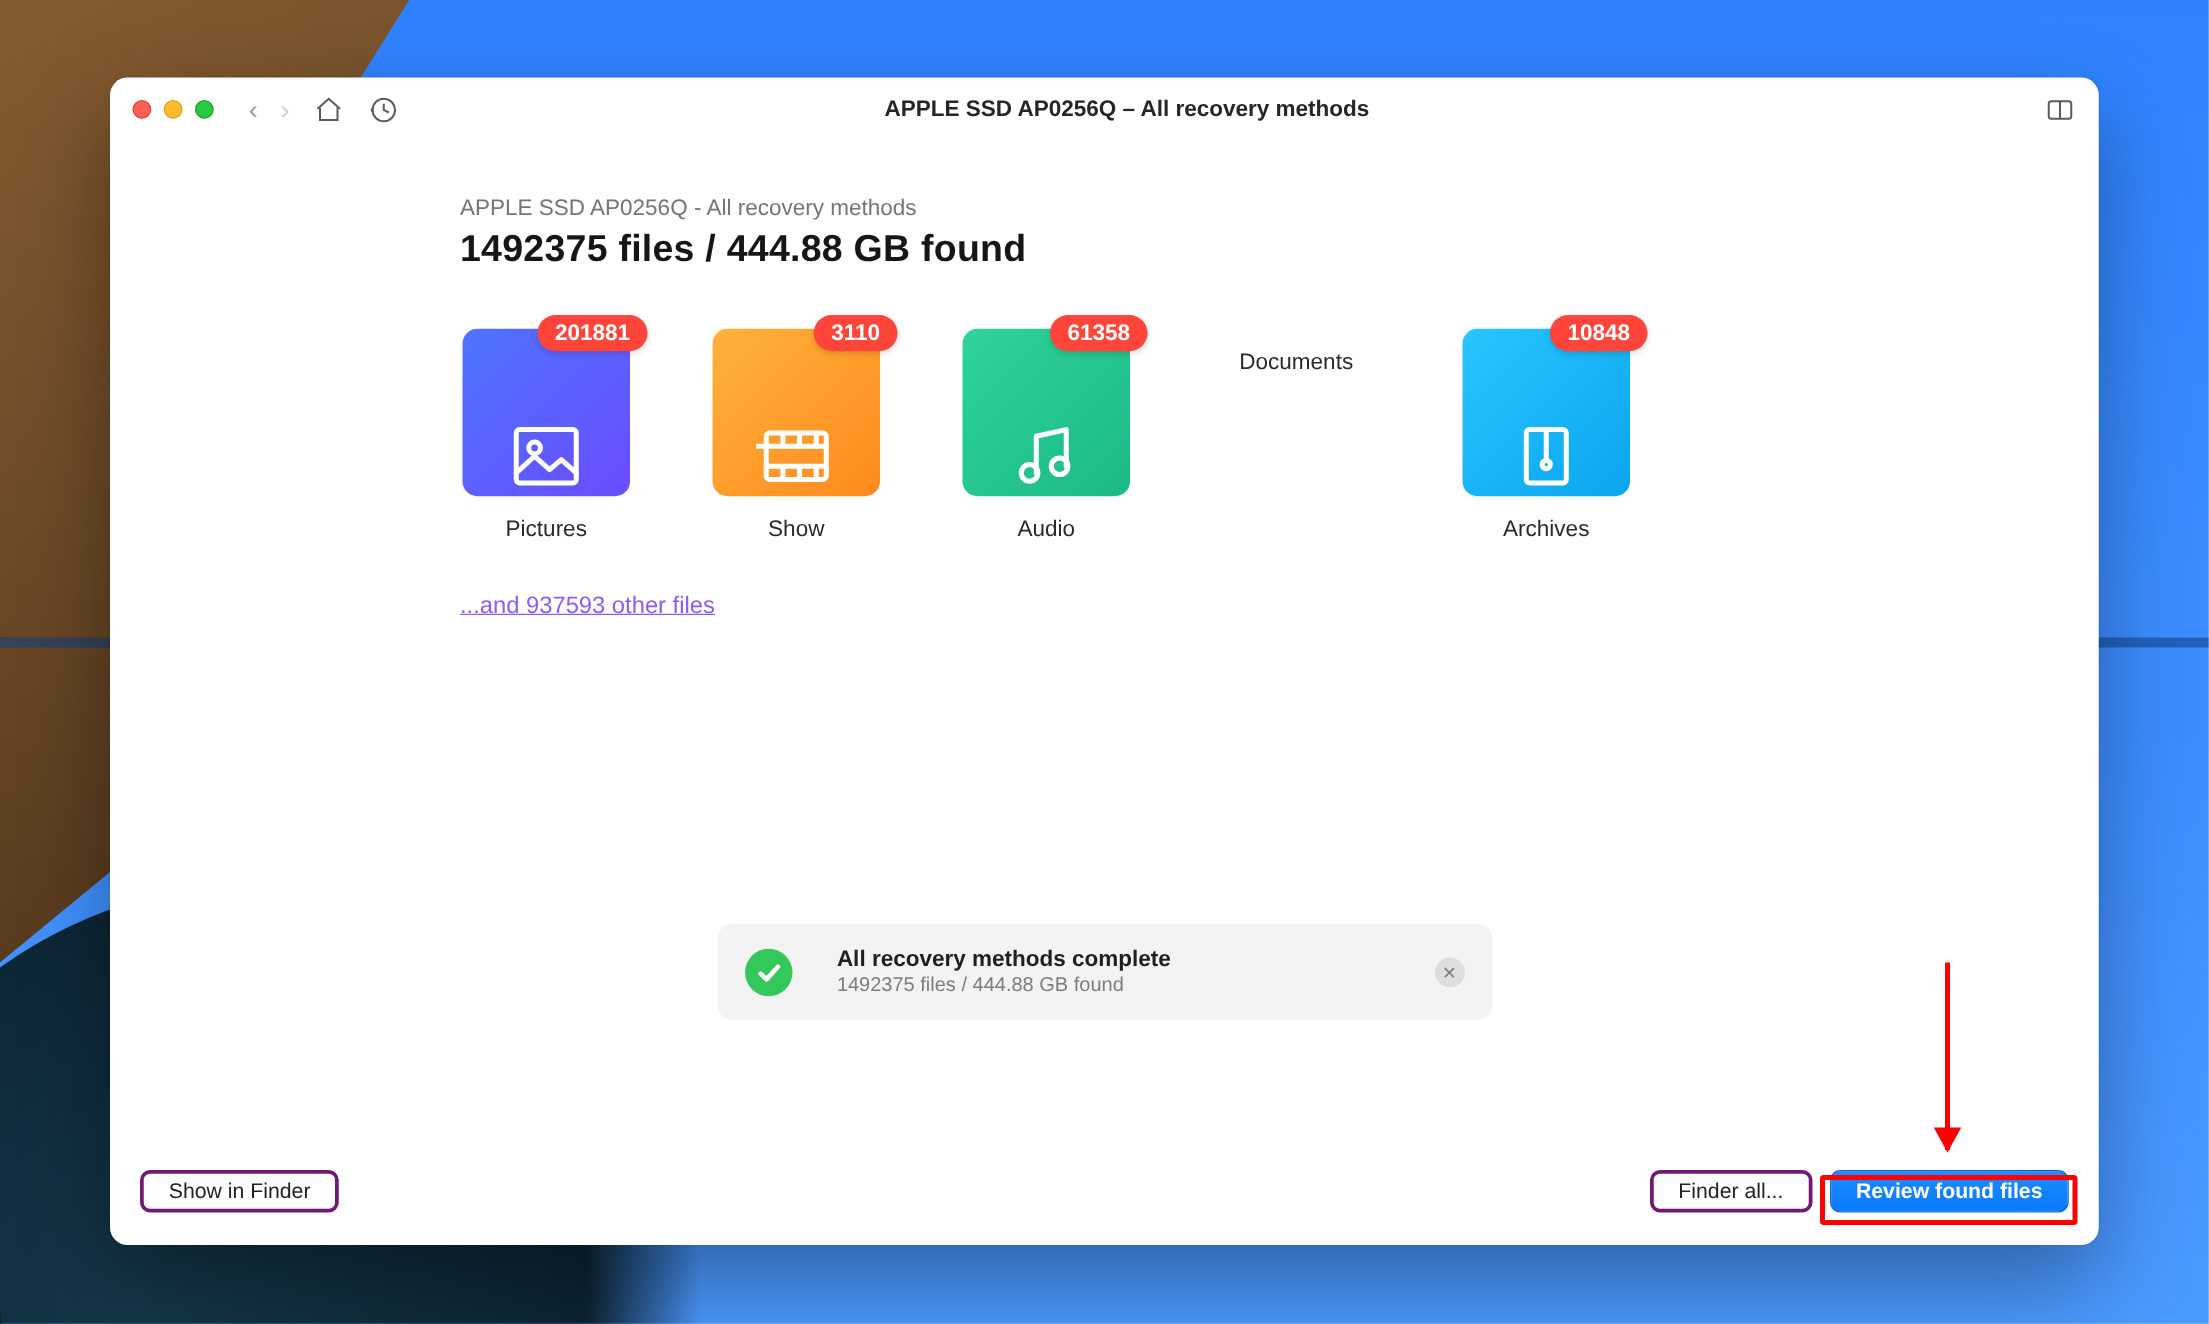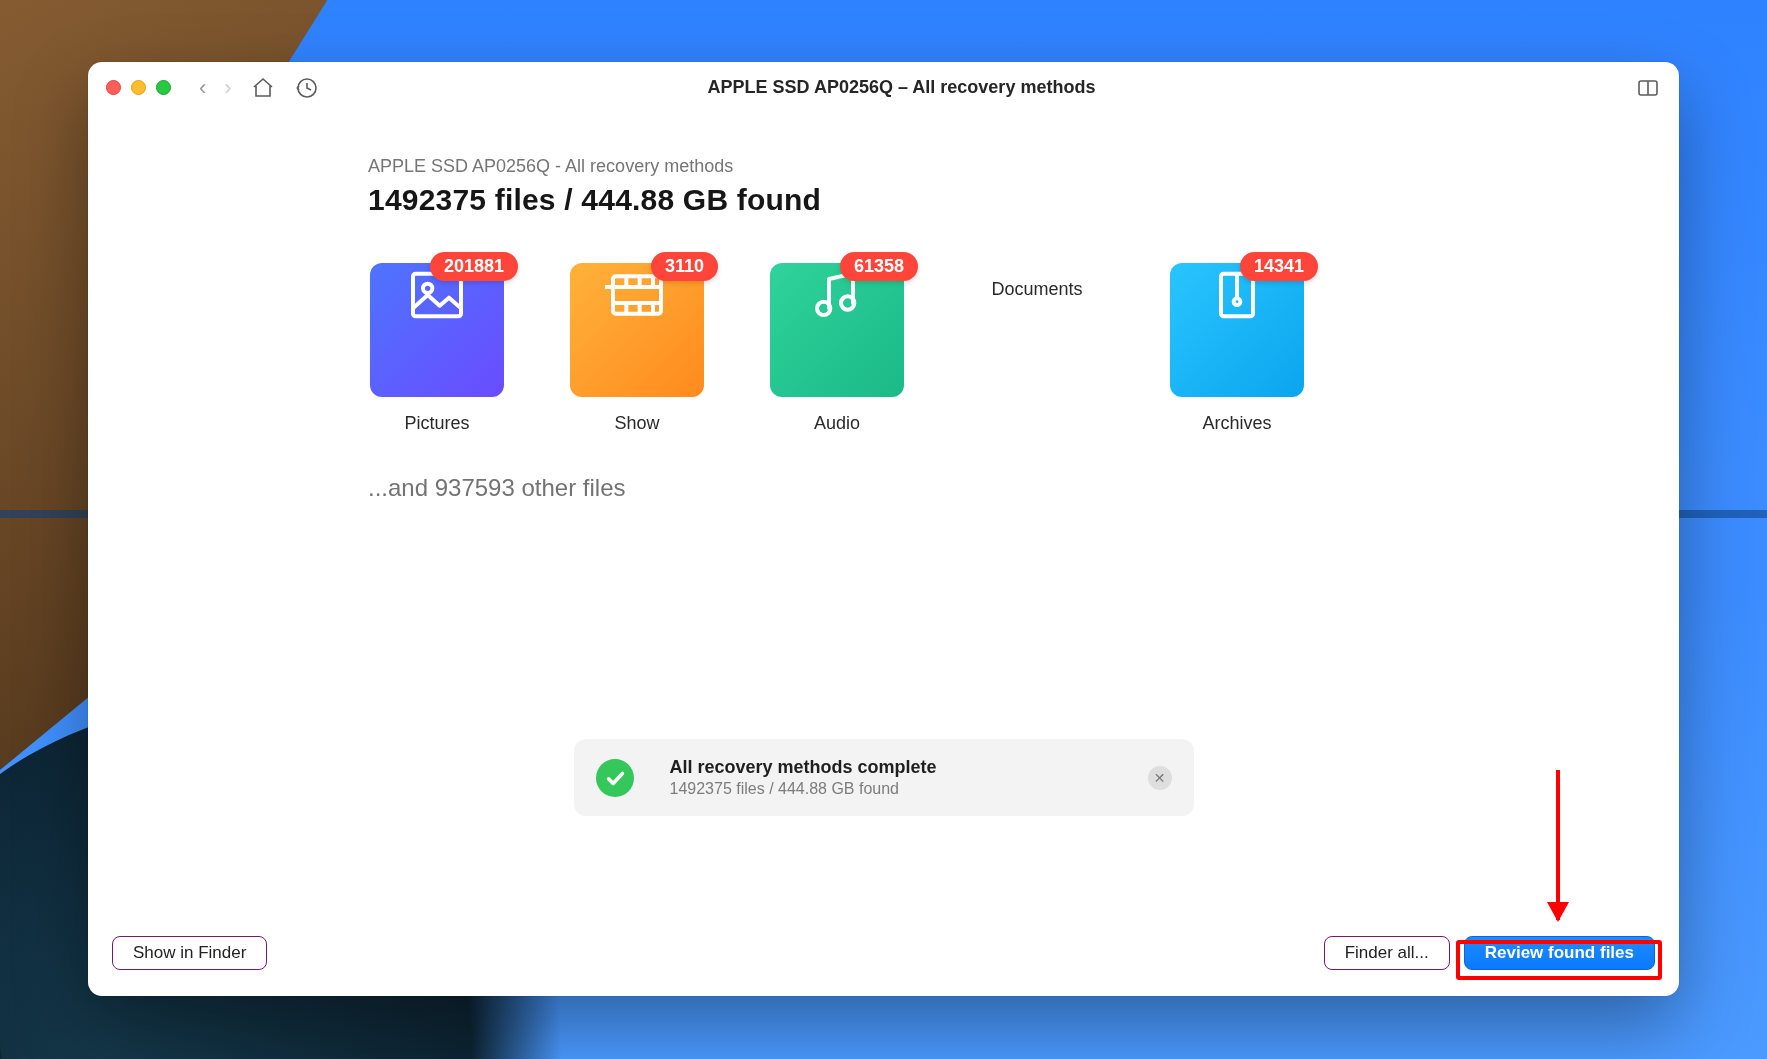--- a/index.html
+++ b/index.html
@@ -78,38 +78,38 @@
     padding: 42px 84px 0 280px;
     position: relative;
   }
   .breadcrumb { color:#757575; font-size:18px; margin-bottom:6px; }
   .headline { font-size:30px; font-weight:800; color:#161616; letter-spacing:.2px; }
 
   .tiles { display:flex; gap:62px; margin-top:46px; }
   .tile { width:138px; display:flex; flex-direction:column; align-items:center; cursor:pointer; }
   .tile-card {
     width:134px; height:134px; border-radius:12px; position:relative;
-    display:flex; align-items:flex-start; justify-content:center;
+    display:flex; align-items:flex-end; justify-content:center;
   }
   .tile-card svg { width:64px; height:64px; stroke:#fff; fill:none; stroke-width:3; stroke-linecap:round; stroke-linejoin:round; }
   .badge {
     position:absolute; top:-11px; right:-14px;
     background:#ff453a; color:#fff; font-weight:700; font-size:18px;
     padding:4px 14px; border-radius:20px;
     box-shadow:0 2px 5px rgba(0,0,0,.15);
   }
   .tile-label { margin-top:16px; font-size:18px; color:#2a2a2a; }
 
   .g-pictures { background:linear-gradient(135deg,#4e74ff 0%, #6a4cff 100%); }
   .g-video    { background:linear-gradient(135deg,#ffb23a 0%, #ff8a1e 100%); }
   .g-audio    { background:linear-gradient(135deg,#2fd39b 0%, #1bb986 100%); }
   .g-docs     { background:linear-gradient(135deg,#ff6b73 0%, #ff3e63 100%); }
   .g-arch     { background:linear-gradient(135deg,#29c5ff 0%, #0aa5ee 100%); }
 
-  .other-files { margin-top:40px; color:#737373; font-size:24px; }
+  .other-files { margin-top:40px; color:#8b5cf6; font-size:19px;text-decoration:underline; }
 
   
   .status-panel {
     position:absolute; left:50%; transform:translateX(-50%);
     bottom:110px;
     width:620px; padding:18px 22px;
     background:#f3f3f4; border-radius:12px;
     display:flex; align-items:center; gap:36px;
   }
   .check-circle {
@@ -125,21 +125,21 @@
     font-size:14px; cursor:pointer;
   }
 
   
   .footer {
     height:70px; border-top:1px solid rgba(0,0,0,0);
     display:flex; align-items:center; padding:0 24px 18px 24px;
   }
   .btn {
     height:34px; padding:0 20px; border-radius:8px;
-    border:1px solid #701a75; background:#fff; font-size:17px; color:#222;
+    border:3px solid #701a75; background:#fff; font-size:17px; color:#222;
     cursor:pointer; display:flex; align-items:center;
   }
   .footer-spacer { flex:1; }
   .btn.primary {
     background:#0a7aff; background:linear-gradient(180deg,#1f8bff,#0a7aff);
     color:#fff; border:1px solid #0a66d6; font-weight:600;
   }
   .btn + .btn { margin-left:14px; }
 
   
@@ -247,21 +247,21 @@
         </div>
         <div class="tile-label">Audio</div>
       </div>
 
       <div class="tile">
         <div class="tile-label">Documents</div>
       </div>
 
       <div class="tile">
         <div class="tile-card g-arch">
-          <span class="badge">14341</span>
+          <span class="badge">10848</span>
           <svg viewBox="0 0 48 48">
               <rect x="12" y="8" width="24" height="32" rx="2"></rect>
               <line x1="24" y1="8" x2="24" y2="26"></line>
               <circle cx="24" cy="29" r="2.5"></circle>
             </svg>
         </div>
         <div class="tile-label">Archives</div>
       </div>
 
     </div>

